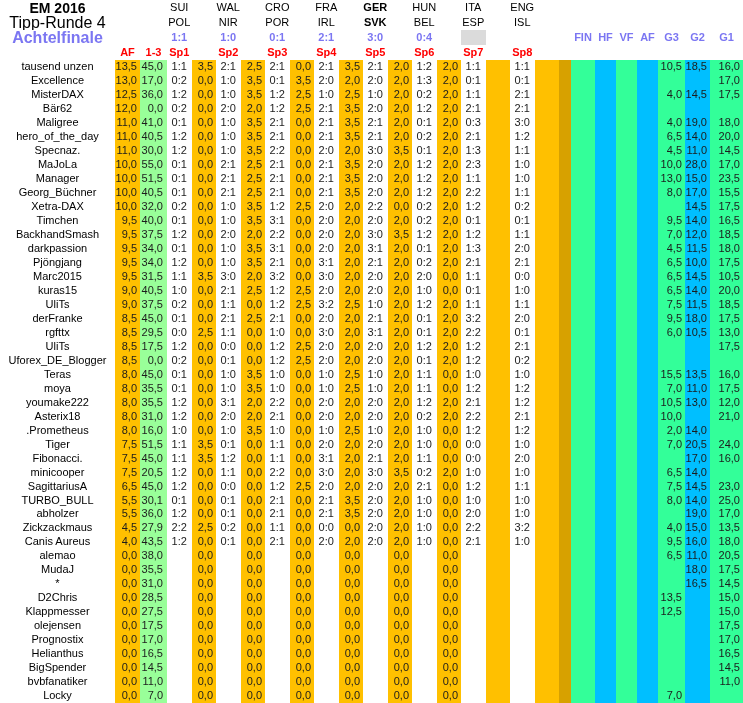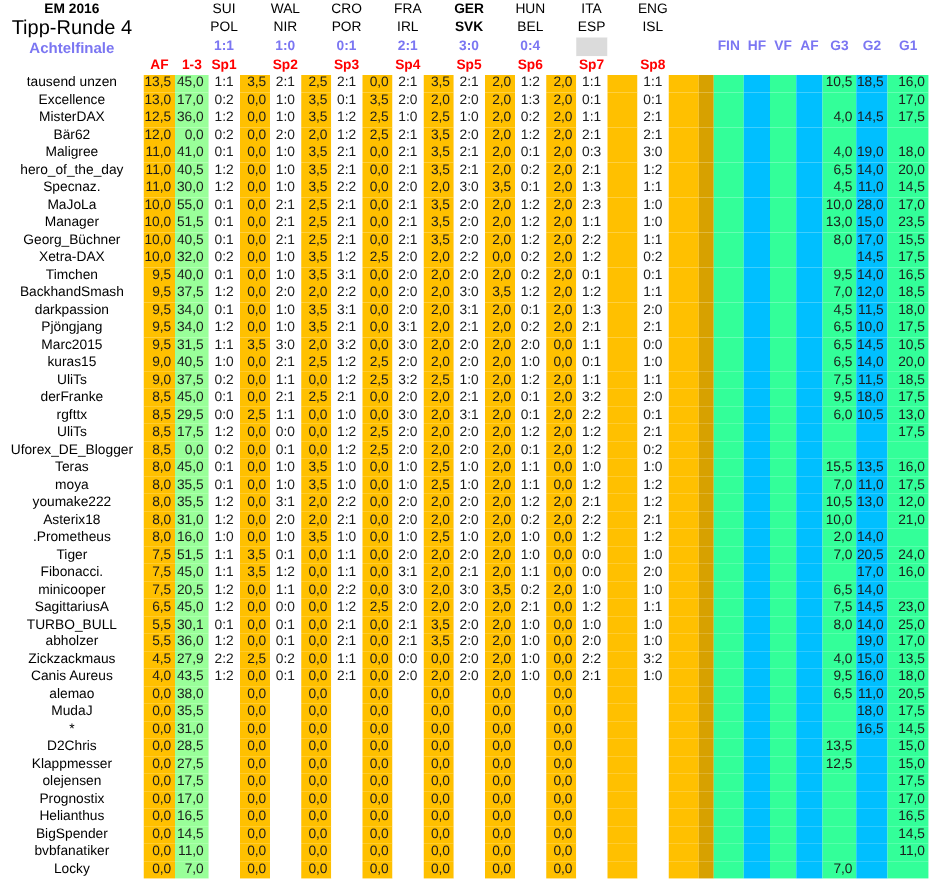--- a/index.html
+++ b/index.html
@@ -16,23 +16,23 @@
   .c-name{justify-content:center;color:#000;}
   .c-af,.c-pts{background:#FFC000;justify-content:flex-end;padding-right:3px;}
   .c-g13{background:#99FF99;justify-content:flex-end;padding-right:4px;padding-left:16px;}
   .c-tip{background:#fff;justify-content:center;}
   .c-gold{background:#D7A100;}
   .c-fin,.c-vf,.c-g3,.c-g1{background:#33FF99;}
   .c-hf,.c-af2,.c-g2{background:#00BFFF;}
   .c-g3,.c-g2,.c-g1{justify-content:flex-end;padding-right:3px;}
   .hdr{background:#fff;justify-content:center;padding:0;}
   .pending{background:#DBDBDB;}
-  .t-title{font-weight:700;font-size:11px;color:#000;}
+  .t-title{font-weight:700;font-size:14px;color:#000;}
   .t-sub{font-size:16px;color:#000;}
-  .t-round{font-weight:700;font-size:12px;color:#7B76F2;}
+  .t-round{font-weight:700;font-size:16px;color:#7B76F2;}
   .t-blue{font-weight:700;color:#7B76F2;}
   .t-red{font-weight:700;color:#FF0000;}
   .t-cc{color:#000;}
   .b{font-weight:700;text-align:center;}
 </style>
 </head>
 <body>
 
 <div class="sheet" id="sheet">
     <div class="cell c-name hdr t-title">EM 2016</div>

